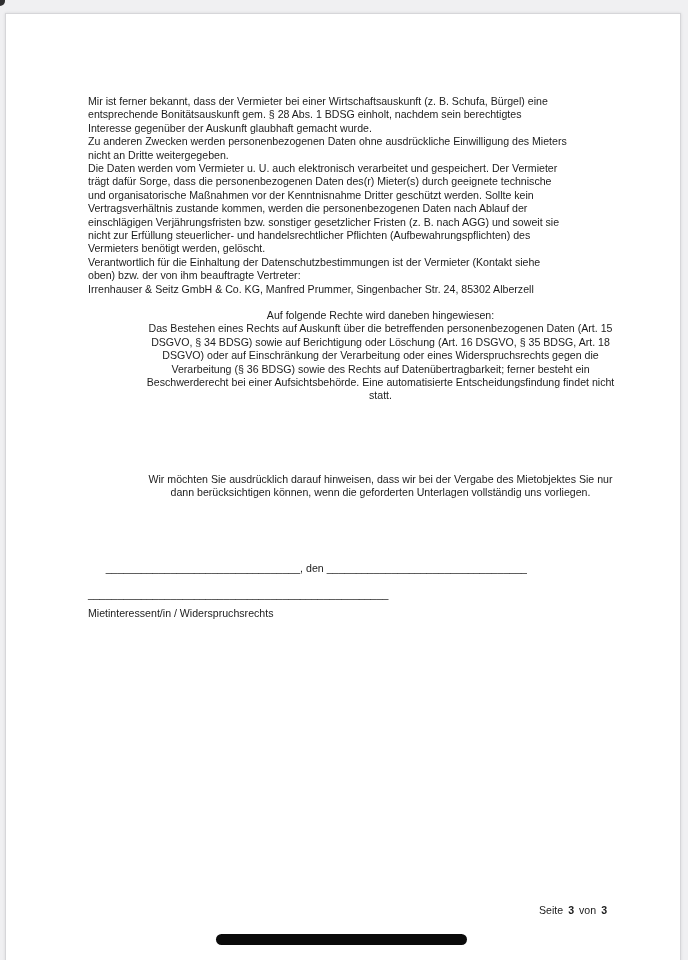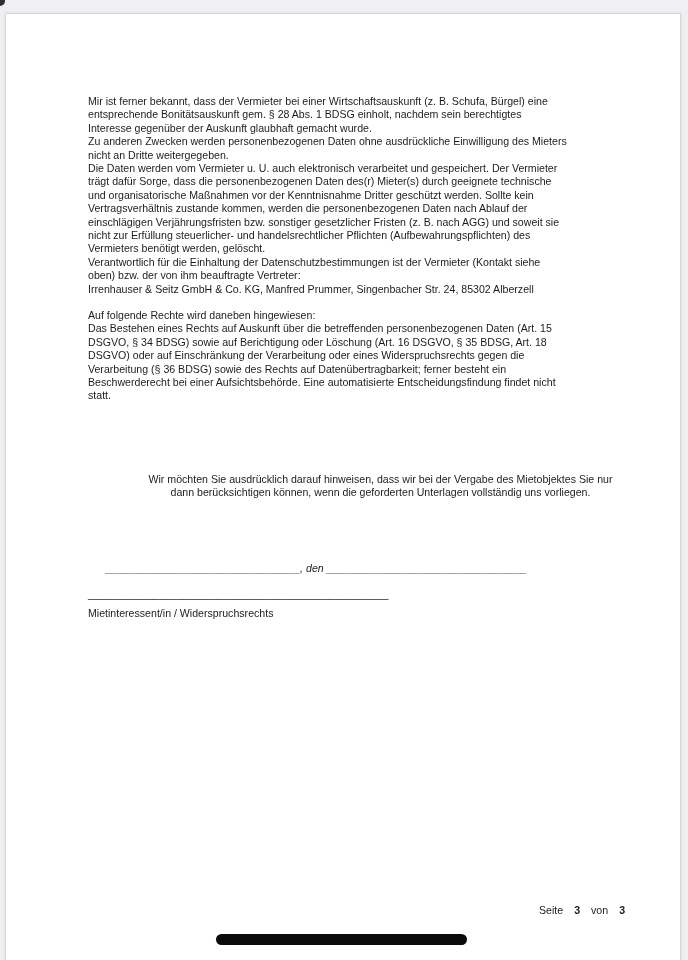--- a/index.html
+++ b/index.html
@@ -40,36 +40,36 @@
     position: absolute;
     left: 82px;
     width: 585px;
     font-size: 10.6px;
     line-height: 13.4px;
     color: #1c1c1c;
     white-space: pre-wrap;
     z-index: 2;
   }
   .sec1 { top: 81px; }
-  .sec2 { top: 295px; }
+  .sec2 { top: 295px; text-align: center; }
   .sec3 { top: 394px; }
   .sec4 { top: 459px; text-align: center; }
   .sig-row1 { top: 535px; }
   .sig-row2-line { top: 574px; }
   .sig-row2-label { top: 593px; }
-  .sig-part { white-space: pre; font-style: italic; }
+  .sig-part { white-space: pre; }
   .footer {
     position: absolute;
     left: 533px;
     top: 890px;
     font-size: 10.6px;
     line-height: 13.4px;
     color: #1c1c1c;
     display: flex;
-    gap: 11px;
+    gap: 5px;
     z-index: 2;
   }
   .footer .bold { font-weight: bold; }
   .home-indicator {
     position: absolute;
     left: 216px;
     top: 934px;
     width: 251px;
     height: 11px;
     border-radius: 6px;

